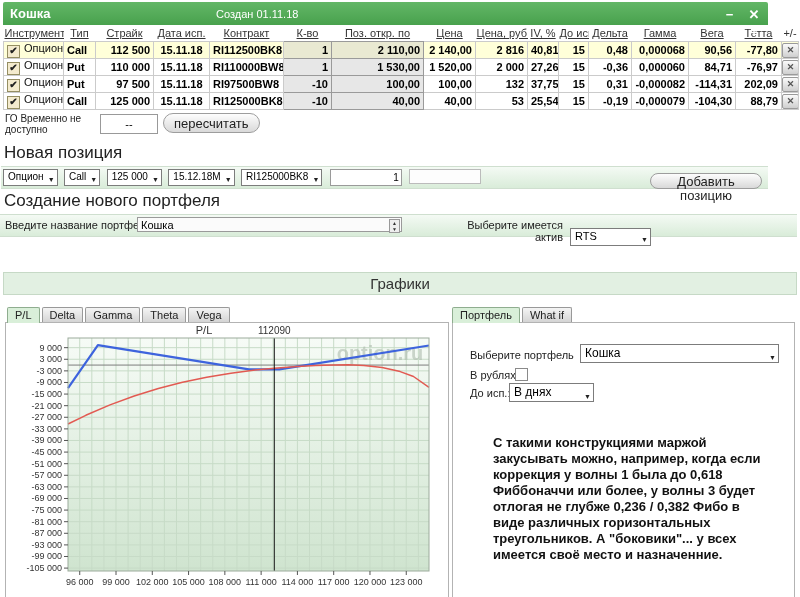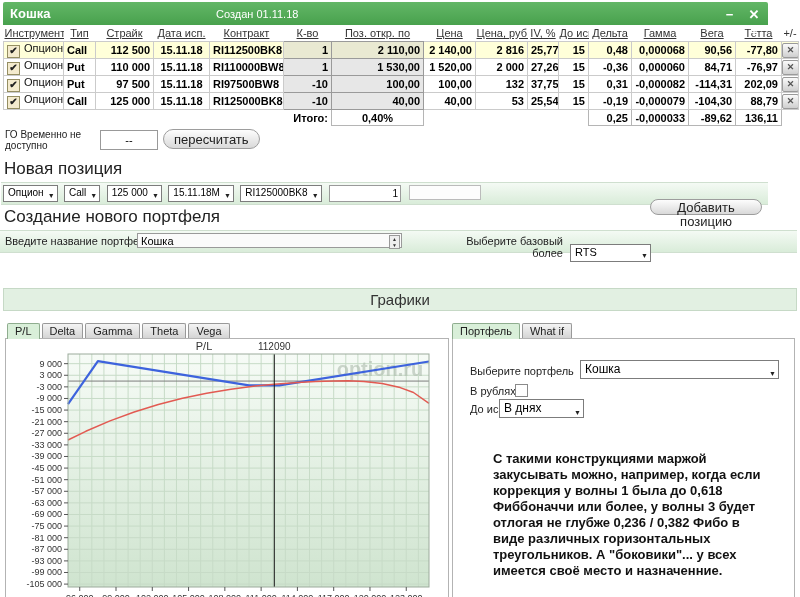--- a/index.html
+++ b/index.html
@@ -65,21 +65,21 @@
   .sel{
     display:inline-block;position:relative;height:15px;line-height:14px;
     background:#fff;border:1px solid #7c7c7c;font-size:10px;padding:0 13px 0 4px;
     vertical-align:top;margin-left:2px;cursor:pointer;white-space:nowrap;
   }
   .sel .arr{position:absolute;right:2px;top:3px;font-size:7px;color:#222;}
   .qty-input{width:66px;height:13px;border:1px solid #9a9a9a;text-align:right;font-size:10px;
     vertical-align:top;margin-left:3px;font-family:"Liberation Sans",sans-serif;}
   .empty-cell{display:inline-block;width:70px;height:13px;border:1px solid #bbb;background:#fdfdfd;
     vertical-align:top;margin-left:3px;}
-  .addpos-btn{position:absolute;right:6px;top:16px;width:112px;height:16px;line-height:14px;}
+  .addpos-btn{position:absolute;right:6px;top:6px;width:112px;height:16px;line-height:14px;}
   .cp-label{position:absolute;left:5px;top:4px;font-size:11px;color:#222;}
   .cp-name{position:absolute;left:137px;top:2px;width:248px;height:13px;border:1px solid #9a9a9a;
     font-size:11px;padding:0 12px 0 3px;font-family:"Liberation Sans",sans-serif;background:#fbfbfb;}
   .cp-spin{position:absolute;left:389px;top:4px;width:9px;height:12px;border:1px solid #999;
     background:#eee;font-size:5px;line-height:6px;text-align:center;color:#333;cursor:pointer;}
   .cp-asset-label{position:absolute;left:443px;top:4px;width:120px;text-align:right;font-size:11px;color:#222;}
   .cp-asset{position:absolute;left:568px;top:13px;width:62px;font-size:11px;height:16px;line-height:15px;}
   .cp-btn{position:absolute;right:33px;top:1px;width:112px;height:18px;}
   
   .charts-bar{
@@ -161,21 +161,21 @@
         <tr class="datarow first">
           <td class="l"><span class="cb">✔</span><span class="inst-label">Опцион</span></td>
           <td class="l">Call</td>
           <td class="r">112 500</td>
           <td class="c">15.11.18</td>
           <td class="l">RI112500BK8</td>
           <td class="r graycell">1</td>
           <td class="r graycell">2 110,00</td>
           <td class="r">2 140,00</td>
           <td class="r">2 816</td>
-          <td class="r">25,77</td>
+          <td class="r">40,81</td>
           <td class="r">15</td>
           <td class="r">0,48</td>
           <td class="r">0,000068</td>
           <td class="r">90,56</td>
           <td class="r">-77,80</td>
           <td class="c" style="padding: 0px;"><span class="xbtn">✕</span></td>
         </tr>
         <tr class="datarow">
           <td class="l"><span class="cb">✔</span><span class="inst-label">Опцион</span></td>
           <td class="l">Put</td>
@@ -223,38 +223,20 @@
           <td class="r">40,00</td>
           <td class="r">53</td>
           <td class="r">25,54</td>
           <td class="r">15</td>
           <td class="r">-0,19</td>
           <td class="r">-0,000079</td>
           <td class="r">-104,30</td>
           <td class="r">88,79</td>
           <td class="c" style="padding: 0px;"><span class="xbtn">✕</span></td>
         </tr>
-        <tr class="totrow">
-          <td class="r"></td>
-          <td class="r"></td>
-          <td class="r"></td>
-          <td class="r"></td>
-          <td class="r"></td>
-          <td class="r">Итого:</td>
-          <td class="c box">0,40%</td>
-          <td class="r"></td>
-          <td class="r"></td>
-          <td class="r"></td>
-          <td class="r"></td>
-          <td class="r box">0,25</td>
-          <td class="r box">-0,000033</td>
-          <td class="r box">-89,62</td>
-          <td class="r box">136,11</td>
-          <td class="r"></td>
-        </tr>
       </tbody>
   </table>
 </div>
 
 <div class="go-row">
   <div class="go-label">ГО Временно не доступно</div>
   <input class="go-input" value="--" style="">
   <button class="btn go-btn">пересчитать</button>
 </div>
 
@@ -266,38 +248,38 @@
   </span>
   <span class="sel">
     <span>Call</span>
     <span class="arr">▼</span>
   </span>
   <span class="sel">
     <span>125 000</span>
     <span class="arr">▼</span>
   </span>
   <span class="sel">
-    <span>15.11.18М</span>
+    <span>15.12.18М</span>
     <span class="arr">▼</span>
   </span>
   <span class="sel">
     <span>RI125000BK8</span>
     <span class="arr">▼</span>
   </span>
   <input class="qty-input" value="1" style="">
   <span class="empty-cell"></span>
   <button class="btn addpos-btn">Добавить позицию</button>
 </div>
 
 <h2 class="sec">Создание нового портфеля</h2>
 <div class="strip create">
   <span class="cp-label">Введите название портфеля</span>
   <input class="cp-name" value="Кошка" style="">
   <span class="cp-spin">▲<br>▼</span>
-  <span class="cp-asset-label">Выберите базовый более</span>
+  <span class="cp-asset-label">Выберите имеется актив</span>
   <span class="sel cp-asset">
     <span>RTS</span>
     <span class="arr">▼</span>
   </span>
 </div>
 
 <div class="charts-bar">Графики</div>
 
 <div class="panels-region">
   <div class="tabs tabs-right" id="panel-tabs"><span class="tab active">Портфель</span><span class="tab">What if</span></div>
@@ -437,19 +419,19 @@
 
   <div class="panel right-panel">
     <span class="rp-label" style="left:17px;top:26px">Выберите портфель</span>
     <span class="sel rp-sel" style="left:125px;top:21px;width:180px">
       <span>Кошка</span>
       <span class="arr" style="top:5px">▼</span>
     </span>
     <span class="rp-label" style="left:17px;top:46px">В рублях:</span>
     <span class="rp-check" style="left:62px;top:45px"></span>
     <span class="rp-label" style="left:17px;top:64px">До исп.:</span>
-    <span class="sel rp-sel" style="left:44px;top:60px;width:66px">
+    <span class="sel rp-sel" style="left:54px;top:60px;width:66px">
       <span>В днях</span>
       <span class="arr" style="top:5px">▼</span>
     </span>
     <div class="rp-note">С такими конструкциями маржой закусывать можно, например, когда если коррекция у волны 1 была до 0,618 Фиббоначчи или более, у волны 3 будет  отлогая не глубже 0,236 / 0,382 Фибо в виде различных горизонтальных треугольников. А "боковики"... у всех имеется своё место и назначенние.</div>
   </div>
 </div>
 
 </body></html>

